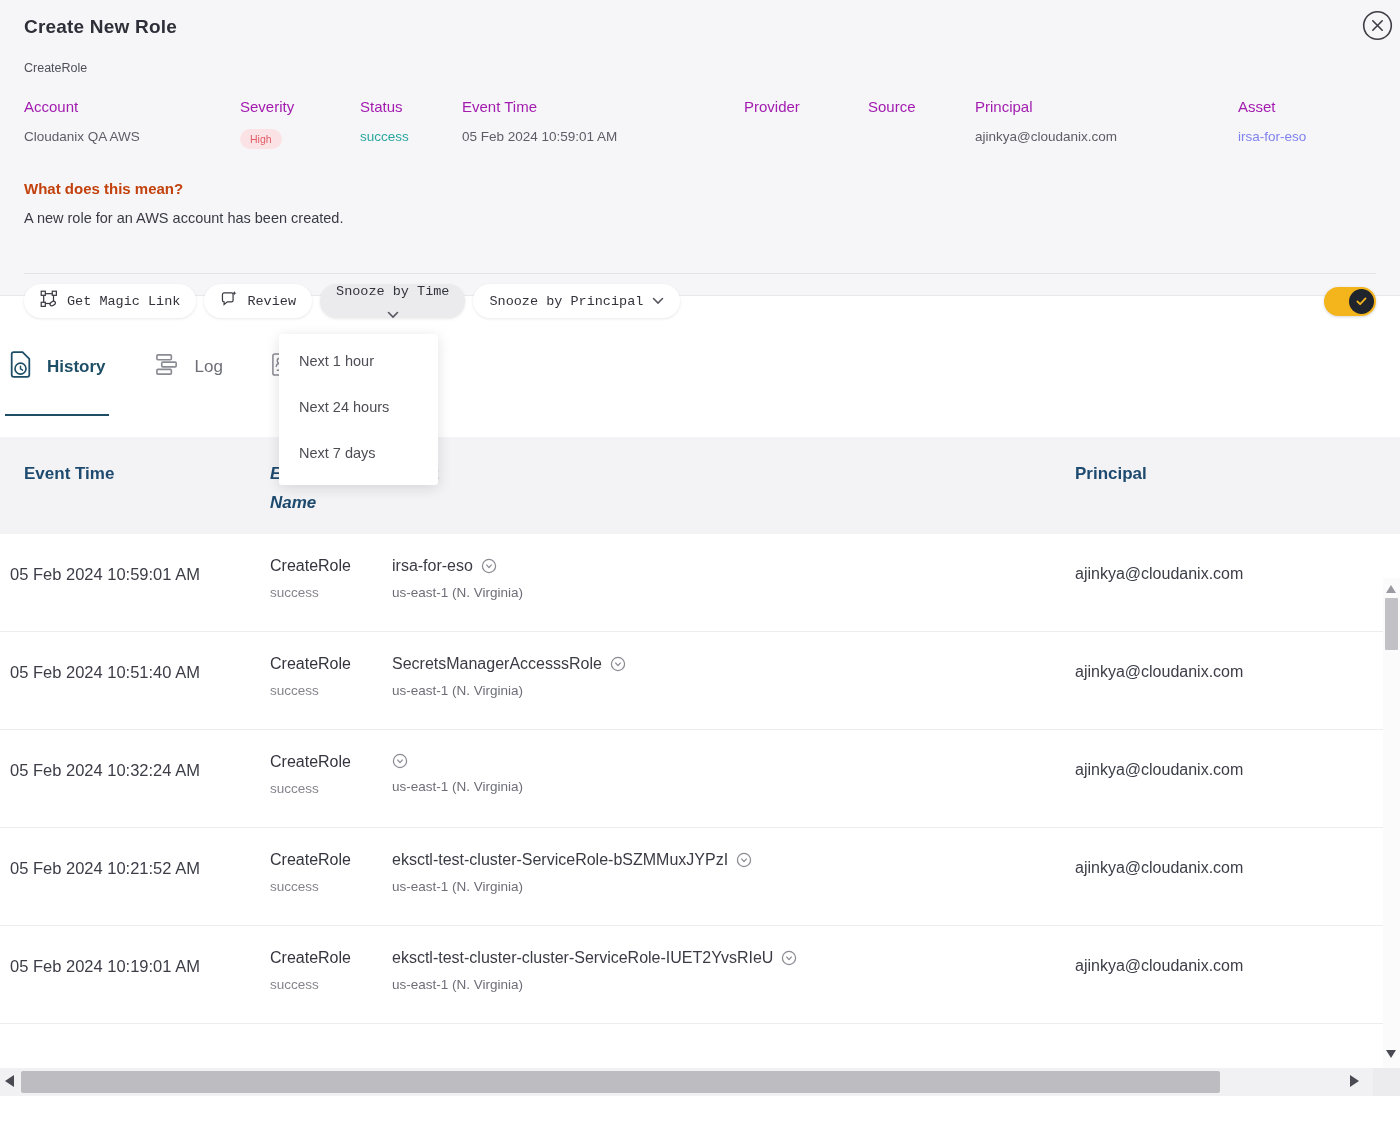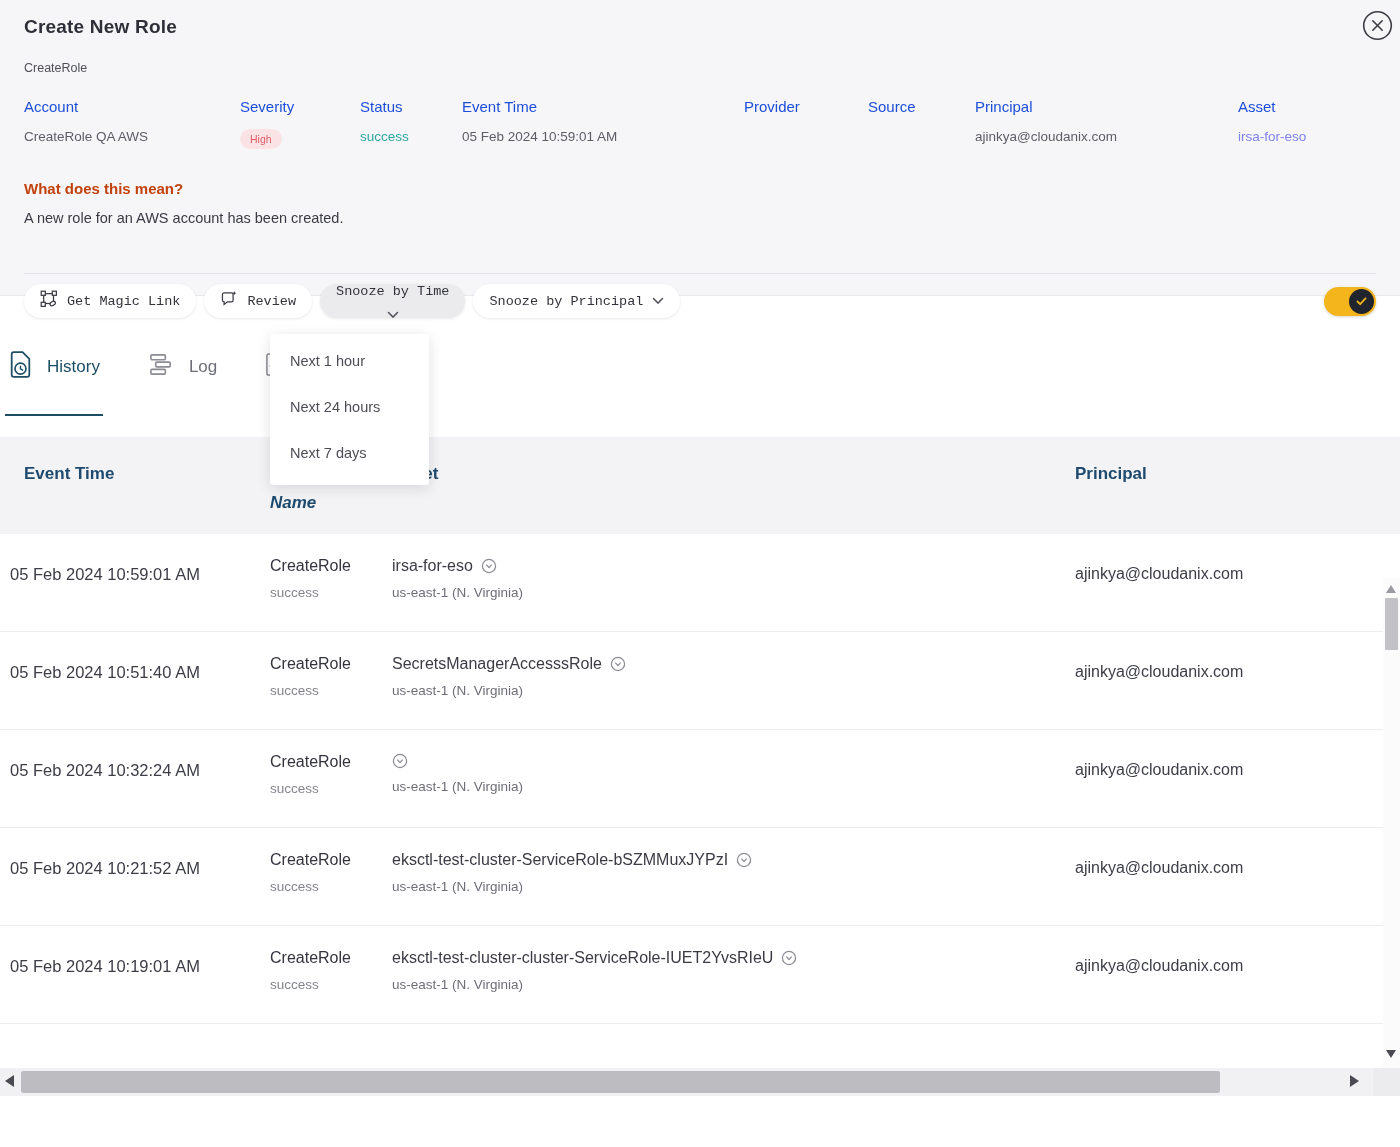--- a/index.html
+++ b/index.html
@@ -21,21 +21,21 @@
     padding: 16px 24px 0 24px;
   }
   .modal-title { font-size: 19px; font-weight: 600; color: #2f2f39; letter-spacing: .2px; }
   .event-code { margin-top: 23px; font-size: 12.5px; color: #50505a; }
 
   .fields {
     display: grid;
     grid-template-columns: 216px 120px 102px 282px 124px 107px 263px 1fr;
     margin-top: 23px;
   }
-  .field-label { font-size: 15px; font-weight: 500; color: #1d4ed8; }
+  .field-label { font-size: 15px; font-weight: 500; color: #a21caf; }
   .field-value { margin-top: 14px; font-size: 13.5px; color: #5d5d67; }
   .badge-high {
     display: inline-block;
     background: #fbe3e5;
     color: #e05c66;
     font-size: 10.5px;
     padding: 4px 10px;
     border-radius: 11px;
   }
   .status-success { color: #2ba69f; }
@@ -71,41 +71,41 @@
   }
 
   .close-btn {
     position: absolute; top: 10px; right: 7px;
     width: 31px; height: 31px; background: transparent; border: none; cursor: pointer;
     padding: 0;
   }
 
   
   .snooze-menu {
-    position: absolute; left: 270px; top: 334px;
+    position: absolute; left: 279px; top: 334px;
     width: 159px; padding: 4px 0 9px 0;
     background: #ffffff; border-radius: 3px;
     box-shadow: 0 3px 14px rgba(20,20,30,.13);
     z-index: 30;
   }
   .snooze-item {
     height: 46px; display: flex; align-items: center;
     padding-left: 20px; font-size: 14.5px; color: #4d4d55; cursor: pointer;
   }
 
   
   .tabs {
     height: 141px; background: #ffffff;
     display: flex; align-items: center; gap: 48px;
     padding-left: 8px;
   }
   .tab { display: flex; align-items: center; gap: 14px; cursor: pointer; position: relative; }
   .tab .tab-label { font-size: 17px; }
   .tab.active { color: #1d4e66; }
-  .tab.active .tab-label { color: #1d4e66; font-weight: 400; }
+  .tab.active .tab-label { color: #1d4e66; font-weight: 700; }
   .tab.inactive { color: #8b8b94; }
   .tab.inactive .tab-label { color: #6e6e78; }
   .tab.active::after {
     content: ""; position: absolute; left: -3px; right: -3px; bottom: -33px;
     height: 2.5px; background: #1d4e66;
   }
 
   
   .thead {
     height: 97px; background: #f3f3f5;
@@ -190,21 +190,21 @@
         <path d="M10.8 10.8 L20.2 20.2 M20.2 10.8 L10.8 20.2" stroke="#3c3c44" stroke-width="1.6" stroke-linecap="round"></path>
       </svg>
     </span>
   </button>
 
   <div class="event-code">CreateRole</div>
 
   <div class="fields">
     <div>
       <div class="field-label">Account</div>
-      <div class="field-value">CreateRole QA AWS</div>
+      <div class="field-value">Cloudanix QA AWS</div>
     </div>
     <div>
       <div class="field-label">Severity</div>
       <div class="field-value"><span class="badge-high">High</span></div>
     </div>
     <div>
       <div class="field-label">Status</div>
       <div class="field-value status-success">success</div>
     </div>
     <div>

